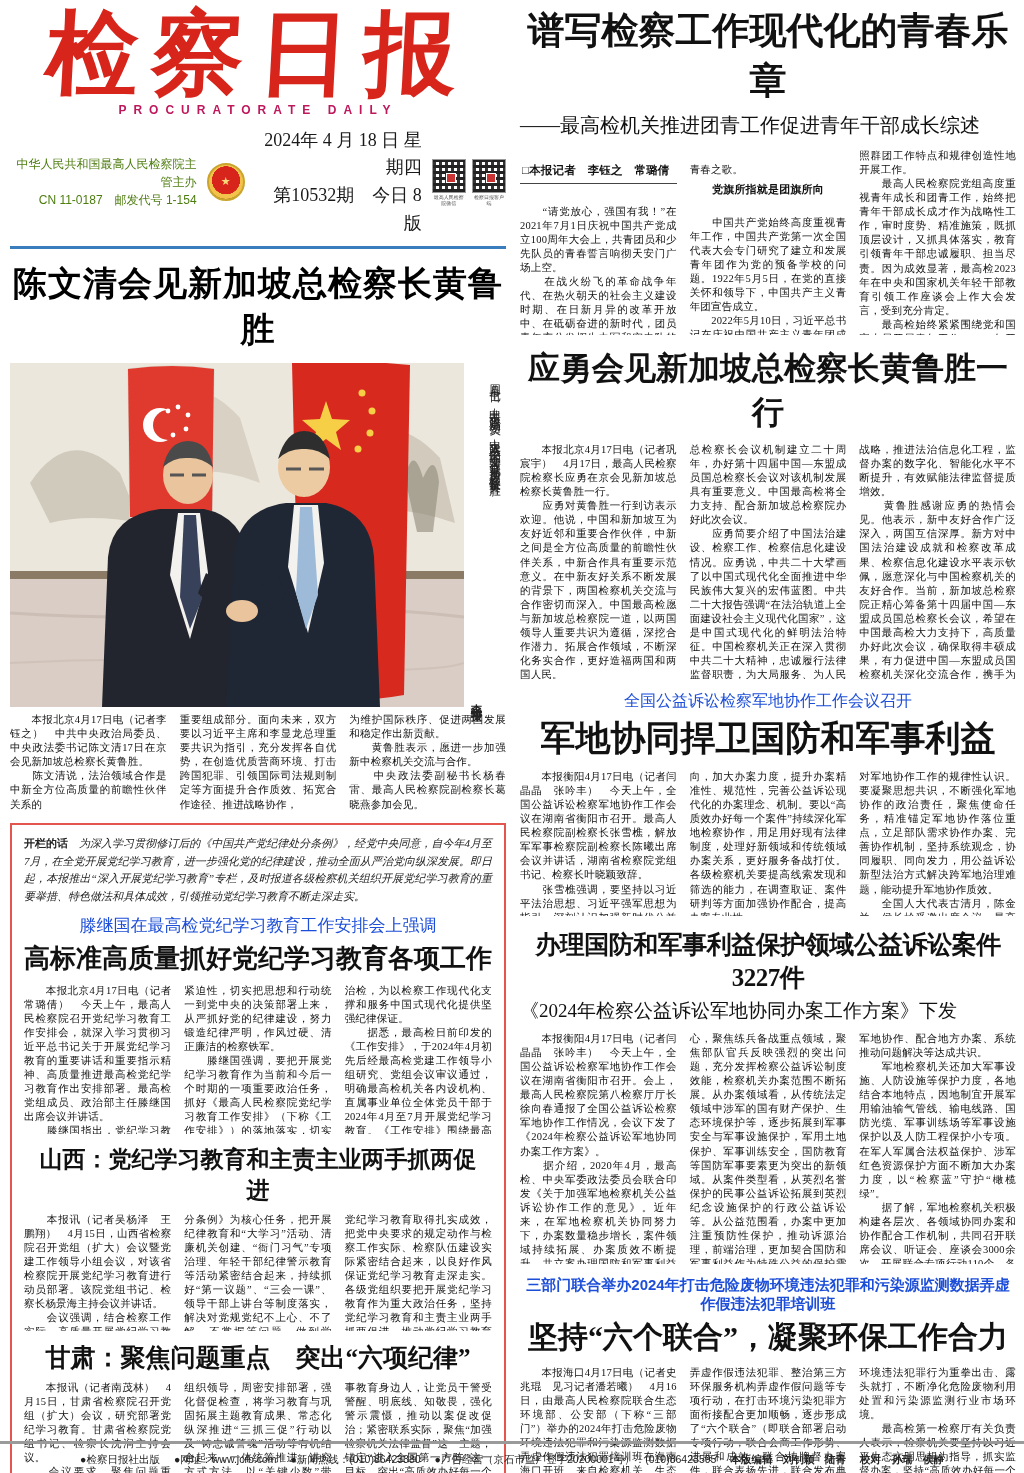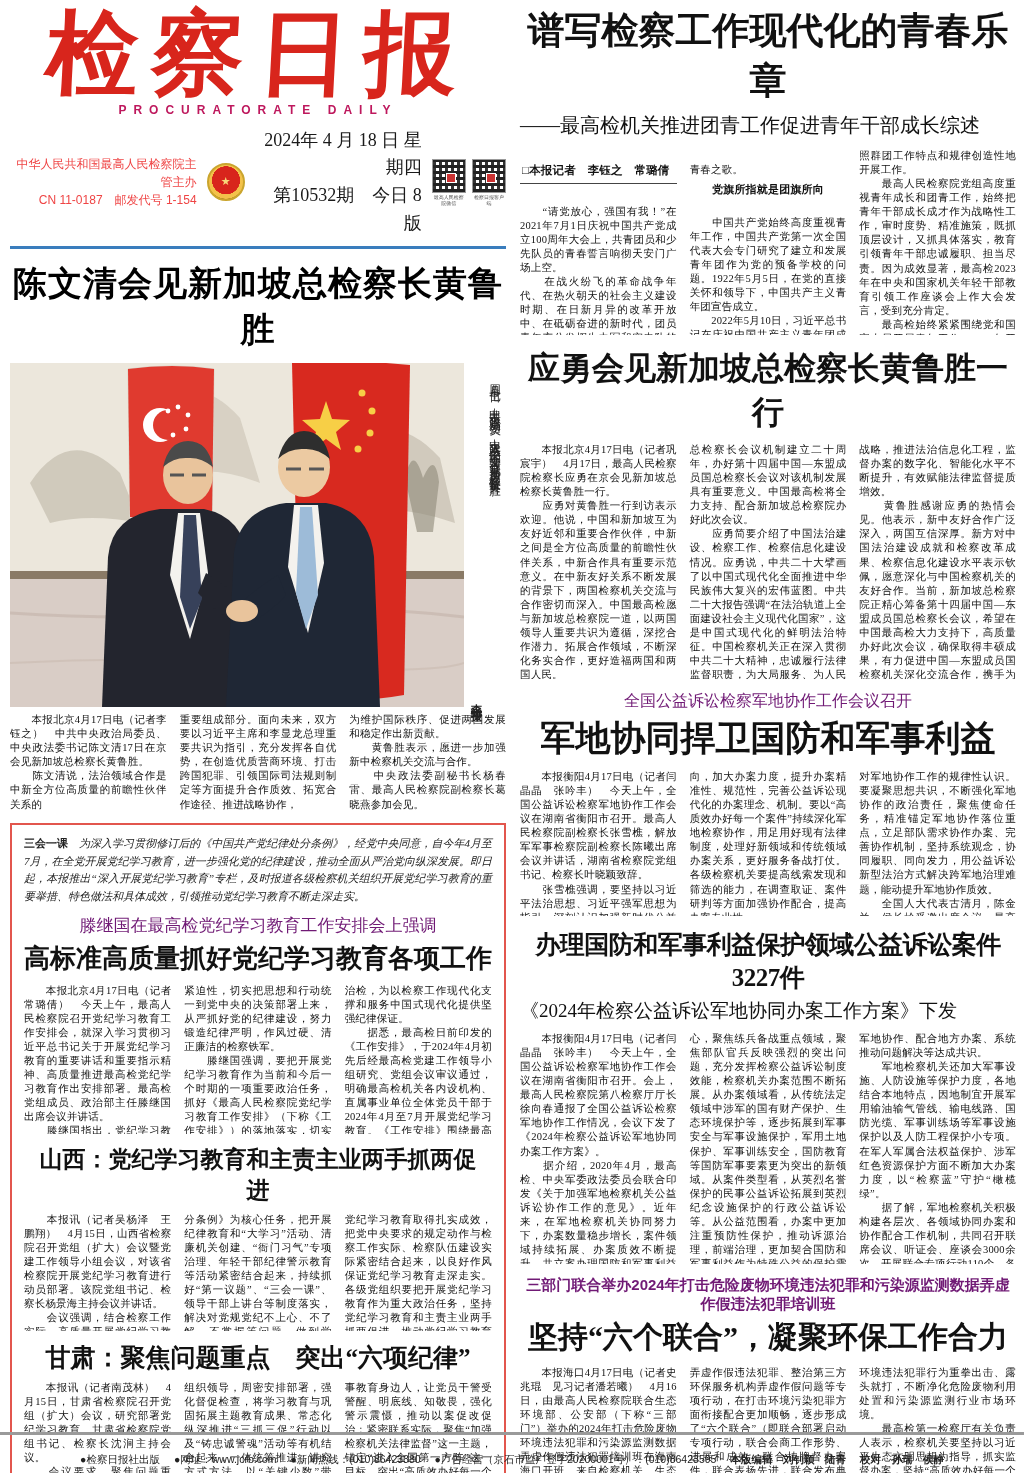--- a/index.html
+++ b/index.html
@@ -9,21 +9,21 @@
   .half-left  { position:absolute; left:10px;  top:6px; width:496px; }
   .half-right { position:absolute; left:520px; top:6px; width:496px; }
 
   
   .masthead { text-align:center; }
   .mast-title { font-size:92px; line-height:1.05; font-weight:bold; color:#d8251c;
                 letter-spacing:14px; font-family:"Liberation Serif",serif; transform:skewX(-3deg); }
   .mast-en { color:#be185d; font-size:12px; font-weight:bold; letter-spacing:7px;
              font-family:"Liberation Sans",sans-serif; }
   .mast-info { display:flex; align-items:center; justify-content:center; gap:10px; margin-top:10px; }
-  .mast-org { text-align:right; font-size:12px; line-height:1.5; font-family:"Liberation Sans",sans-serif; color:#ef4444; }
+  .mast-org { text-align:right; font-size:12px; line-height:1.5; font-family:"Liberation Sans",sans-serif; color:#4d7c0f; }
   .emblem { width:38px; height:38px; border-radius:50%;
             background:radial-gradient(circle at 50% 45%, #d8251c 0 55%, #f3c24a 56% 72%, #b99026 73% 100%);
             border:2px solid #caa52e; position:relative; flex:0 0 auto; }
   .emblem:after { content:"★"; position:absolute; left:50%; top:45%; transform:translate(-50%,-50%);
                   color:#f7d979; font-size:11px; }
   .mast-date { text-align:right; font-size:18px; line-height:1.55; font-family:Liberation Serif, serif; }
   .qr-wrap { display:flex; gap:6px; }
   .qr { width:34px; height:34px; border:1px solid #999;
         background:
           repeating-linear-gradient(0deg,#222 0 3px,transparent 3px 6px),
@@ -42,41 +42,41 @@
   .photo-frame { width:454px; height:344px; background:#ece8de; flex:0 0 auto; }
   .vcaption { position:relative; width:42px; height:344px; writing-mode:vertical-rl;
               font-size:11.5px; line-height:1.7; letter-spacing:2px; padding:12px 2px 0 0; color:#222; }
   .vcredit { position:absolute; left:2px; bottom:4px; writing-mode:vertical-rl;
              font-weight:bold; font-size:11.5px; letter-spacing:2px; }
 
   
   .cols { display:flex; gap:13px; overflow:hidden; }
   .coltext { flex:1 1 0; font-size:10.5px; line-height:1.34; text-align:justify;
              white-space:pre-line; color:#111; letter-spacing:0.2px; }
-  .kicker-sans { font-family:"Liberation Sans",sans-serif; text-align:center; color:#701a75; }
+  .kicker-sans { font-family:"Liberation Sans",sans-serif; text-align:center; color:#1d4ed8; }
   .subtitle { color:#111; }
   .byline { font-weight:bold; font-size:11.5px; border-bottom:1px solid #444;
             padding:0 2px 5px; margin-bottom:6px; }
   .subhead { font-weight:bold; text-align:center; font-size:11px; margin:5px 0;
              font-family:Liberation Sans, sans-serif; }
 
   
   .redbox { border:2px solid #e2564d; margin-top:10px; padding:10px 12px 12px; }
   .intro { font-style:italic; font-size:11px; line-height:1.6; text-align:justify; color:#222; }
   .intro b { font-style:normal; }
   .banner-row { display:flex; justify-content:flex-end; align-items:center; gap:8px; margin-top:6px; padding-right:4px;}
   .banner-blue { color:#1e63ae; font-weight:900; font-size:22px; font-family:"Liberation Sans",sans-serif;
                  border-bottom:4px solid #1e63ae; padding:0 2px 1px; text-shadow:1px 1px 0 #bcd3ea; }
   .banner-red { background:#d8251c; color:#fff; font-weight:900; font-size:27px;
                 font-family:"Liberation Sans",sans-serif; padding:2px 10px 3px;
                 box-shadow:0 0 0 2px #fff, 0 0 0 3px #d8251c; }
 
   
   .footer { position:absolute; left:0; right:0; bottom:6px; border-top:3px solid #9a9a9a;
-            padding-top:18px; display:flex; justify-content:center; gap:14px;
+            padding-top:9px; display:flex; justify-content:center; gap:14px;
             font-size:10.5px; color:#222; font-family:"Liberation Sans",sans-serif; }
 
   .sp8 { height:8px; } .sp6{height:6px;}
 </style>
 </head>
 <body>
 
 <div class="page">
 
   <div class="half-left">
@@ -175,21 +175,21 @@
       <div class="coltext">　　本报北京4月17日电（记者李钰之）　中共中央政治局委员、中央政法委书记陈文清17日在京会见新加坡总检察长黄鲁胜。
 　　陈文清说，法治领域合作是中新全方位高质量的前瞻性伙伴关系的</div>
       <div class="coltext">重要组成部分。面向未来，双方要以习近平主席和李显龙总理重要共识为指引，充分发挥各自优势，在创造优质营商环境、打击跨国犯罪、引领国际司法规则制定等方面提升合作质效、拓宽合作途径、推进战略协作，</div>
       <div class="coltext">为维护国际秩序、促进两国发展和稳定作出新贡献。
 　　黄鲁胜表示，愿进一步加强新中检察机关交流与合作。
 　　中央政法委副秘书长杨春雷、最高人民检察院副检察长葛晓燕参加会见。</div>
     </div>
 
     <div class="redbox">
       <div class="intro">
-        <b>三会一课</b><span>　为深入学习贯彻修订后的《中国共产党纪律处分条例》，经党中央同意，自今年4月至7月，在全党开展党纪学习教育，进一步强化党的纪律建设，推动全面从严治党向纵深发展。即日起，本报推出“深入开展党纪学习教育”专栏，及时报道各级检察机关组织开展党纪学习教育的重要举措、特色做法和具体成效，引领推动党纪学习教育不断走深走实。</span>
+        <b>开栏的话</b><span>　为深入学习贯彻修订后的《中国共产党纪律处分条例》，经党中央同意，自今年4月至7月，在全党开展党纪学习教育，进一步强化党的纪律建设，推动全面从严治党向纵深发展。即日起，本报推出“深入开展党纪学习教育”专栏，及时报道各级检察机关组织开展党纪学习教育的重要举措、特色做法和具体成效，引领推动党纪学习教育不断走深走实。</span>
       </div>
       <div class="sp8"></div>
       <div class="kicker-sans" style="font-size:17px">滕继国在最高检党纪学习教育工作安排会上强调</div>
       <h2 class="serif-big" style="font-size:26px; margin:4px 0 8px;">高标准高质量抓好党纪学习教育各项工作</h2>
       <div class="cols" style="height:150px">
         <div class="coltext">　　本报北京4月17日电（记者常璐倩）　今天上午，最高人民检察院召开党纪学习教育工作安排会，就深入学习贯彻习近平总书记关于开展党纪学习教育的重要讲话和重要指示精神、高质量推进最高检党纪学习教育作出安排部署。最高检党组成员、政治部主任滕继国出席会议并讲话。
 　　滕继国指出，党纪学习教育，是学习贯彻习近平新时代中国特色社会主义思想主题教育的延伸拓展，是加强党的纪律建设，推动全面从严治党向纵深发展的重要举措。最高检机关各厅级单位党组织和领导班子要充分认识开展这次党纪学习教育的重要性和</div>
         <div class="coltext">紧迫性，切实把思想和行动统一到党中央的决策部署上来，从严抓好党的纪律建设，努力锻造纪律严明，作风过硬、清正廉洁的检察铁军。
 　　滕继国强调，要把开展党纪学习教育作为当前和今后一个时期的一项重要政治任务，抓好《最高人民检察院党纪学习教育工作安排》（下称《工作安排》）的落地落实，切实在学习贯彻《中国共产党纪律处分条例》（下称《条例》）上下功夫，见成效。要压紧压实各级党组织的责任，以求真务实，担当实干的工作作风，不折不扣落实党中央和最高检党组的部署要求，高标准高质量抓好党纪学习教育各项工作，纵深推进全面从严管党</div>
         <div class="coltext">治检，为以检察工作现代化支撑和服务中国式现代化提供坚强纪律保证。

